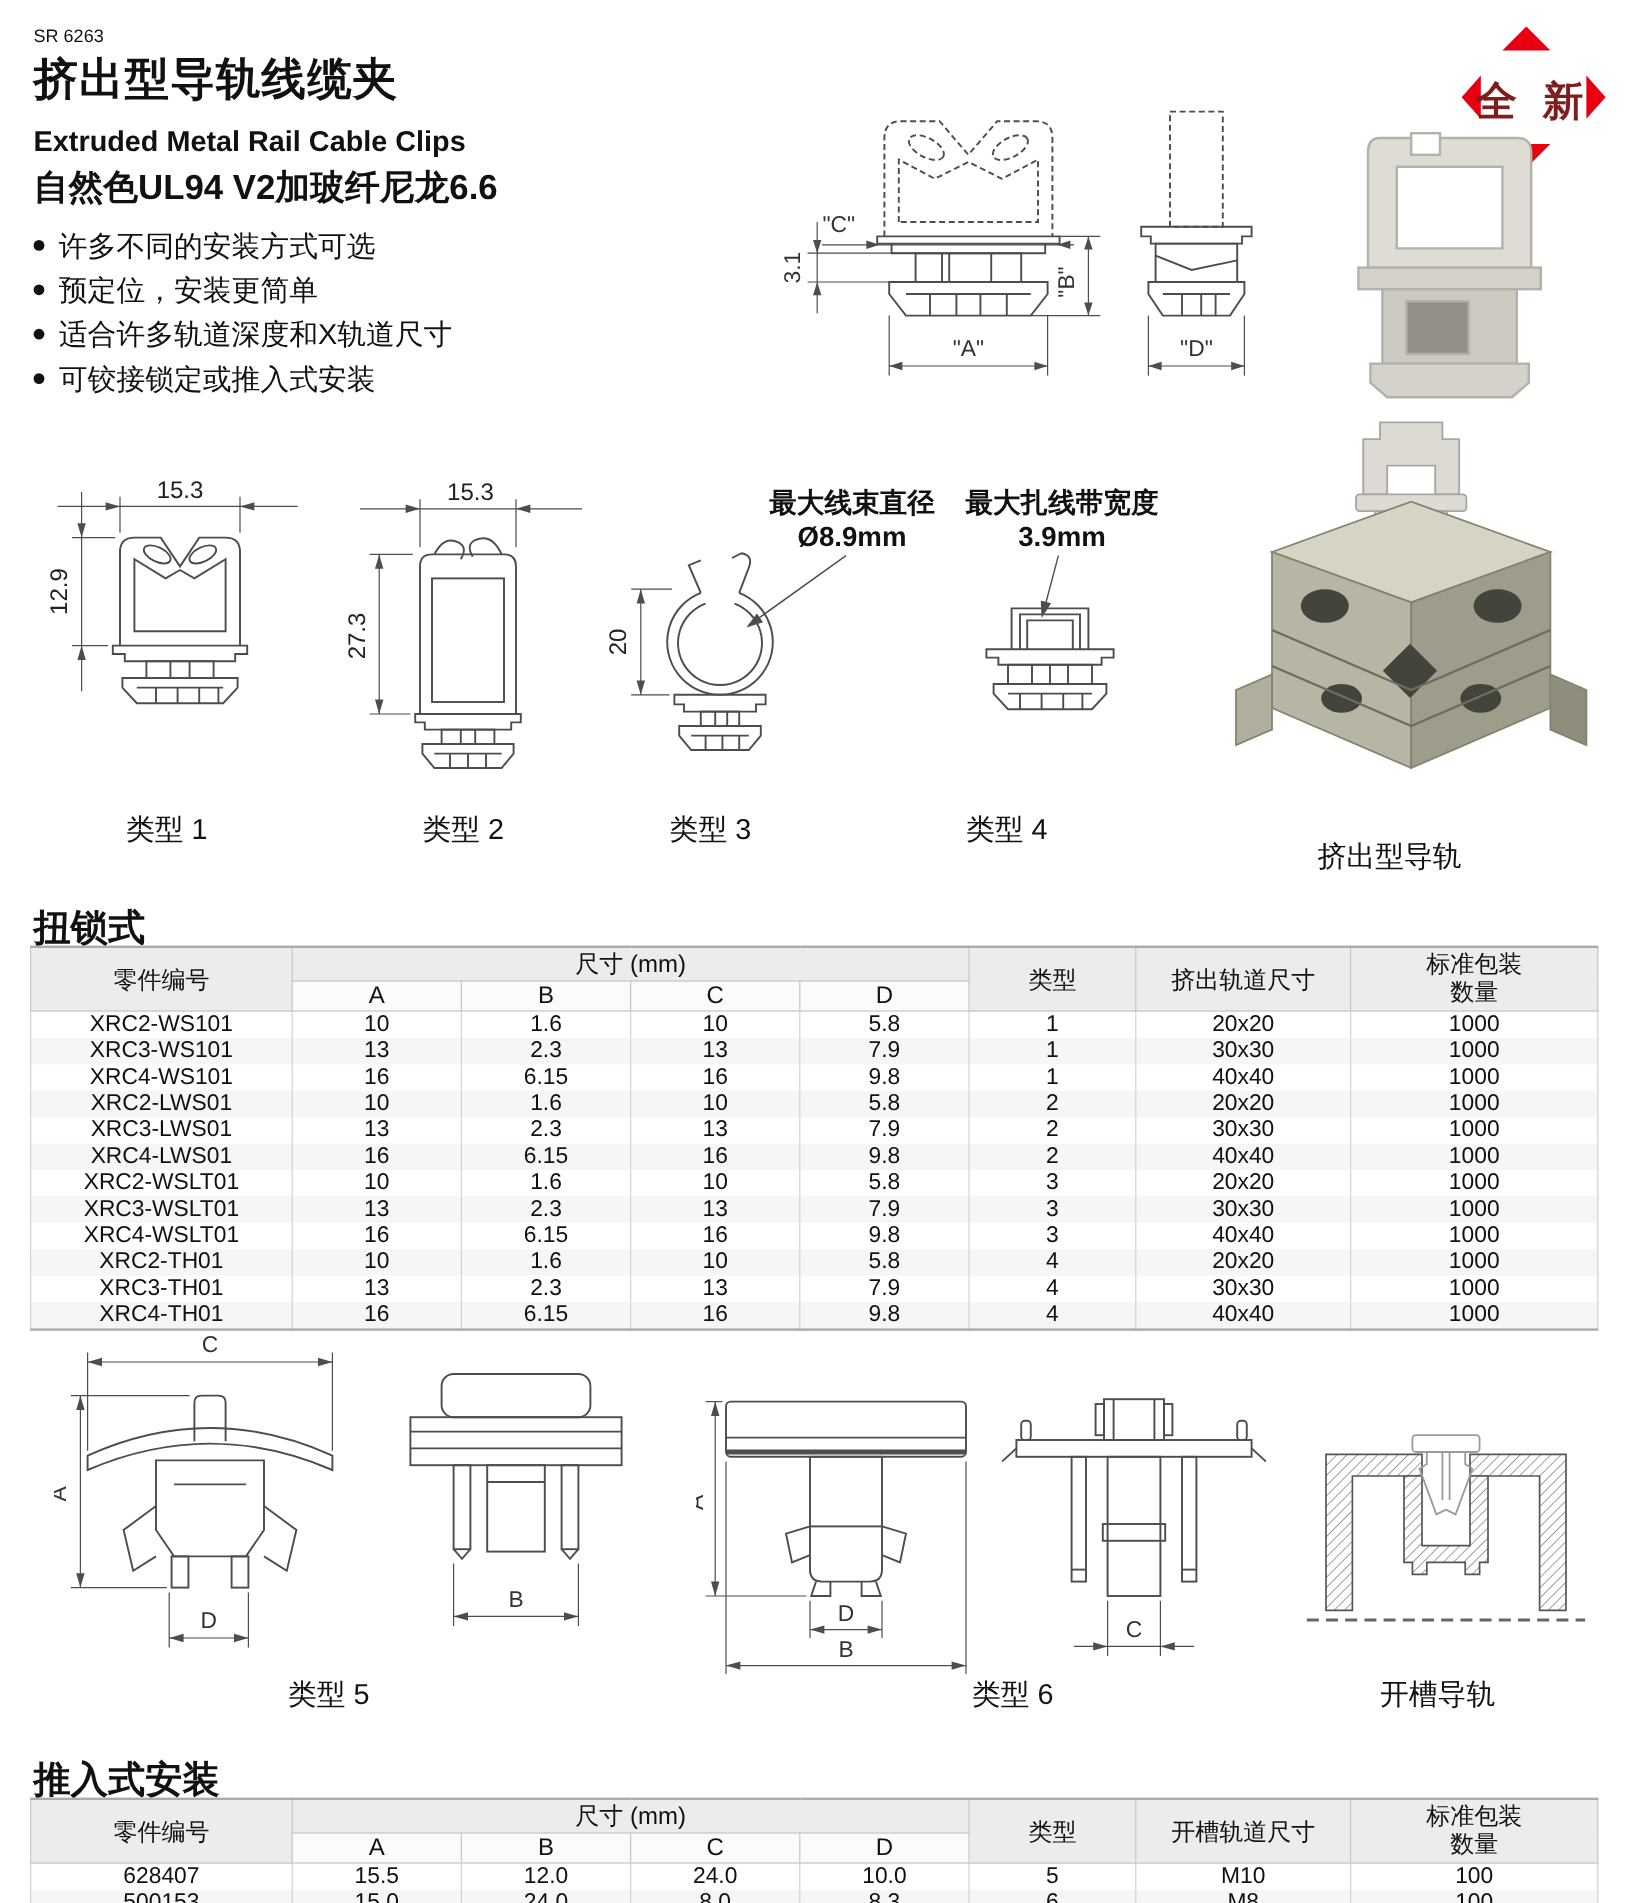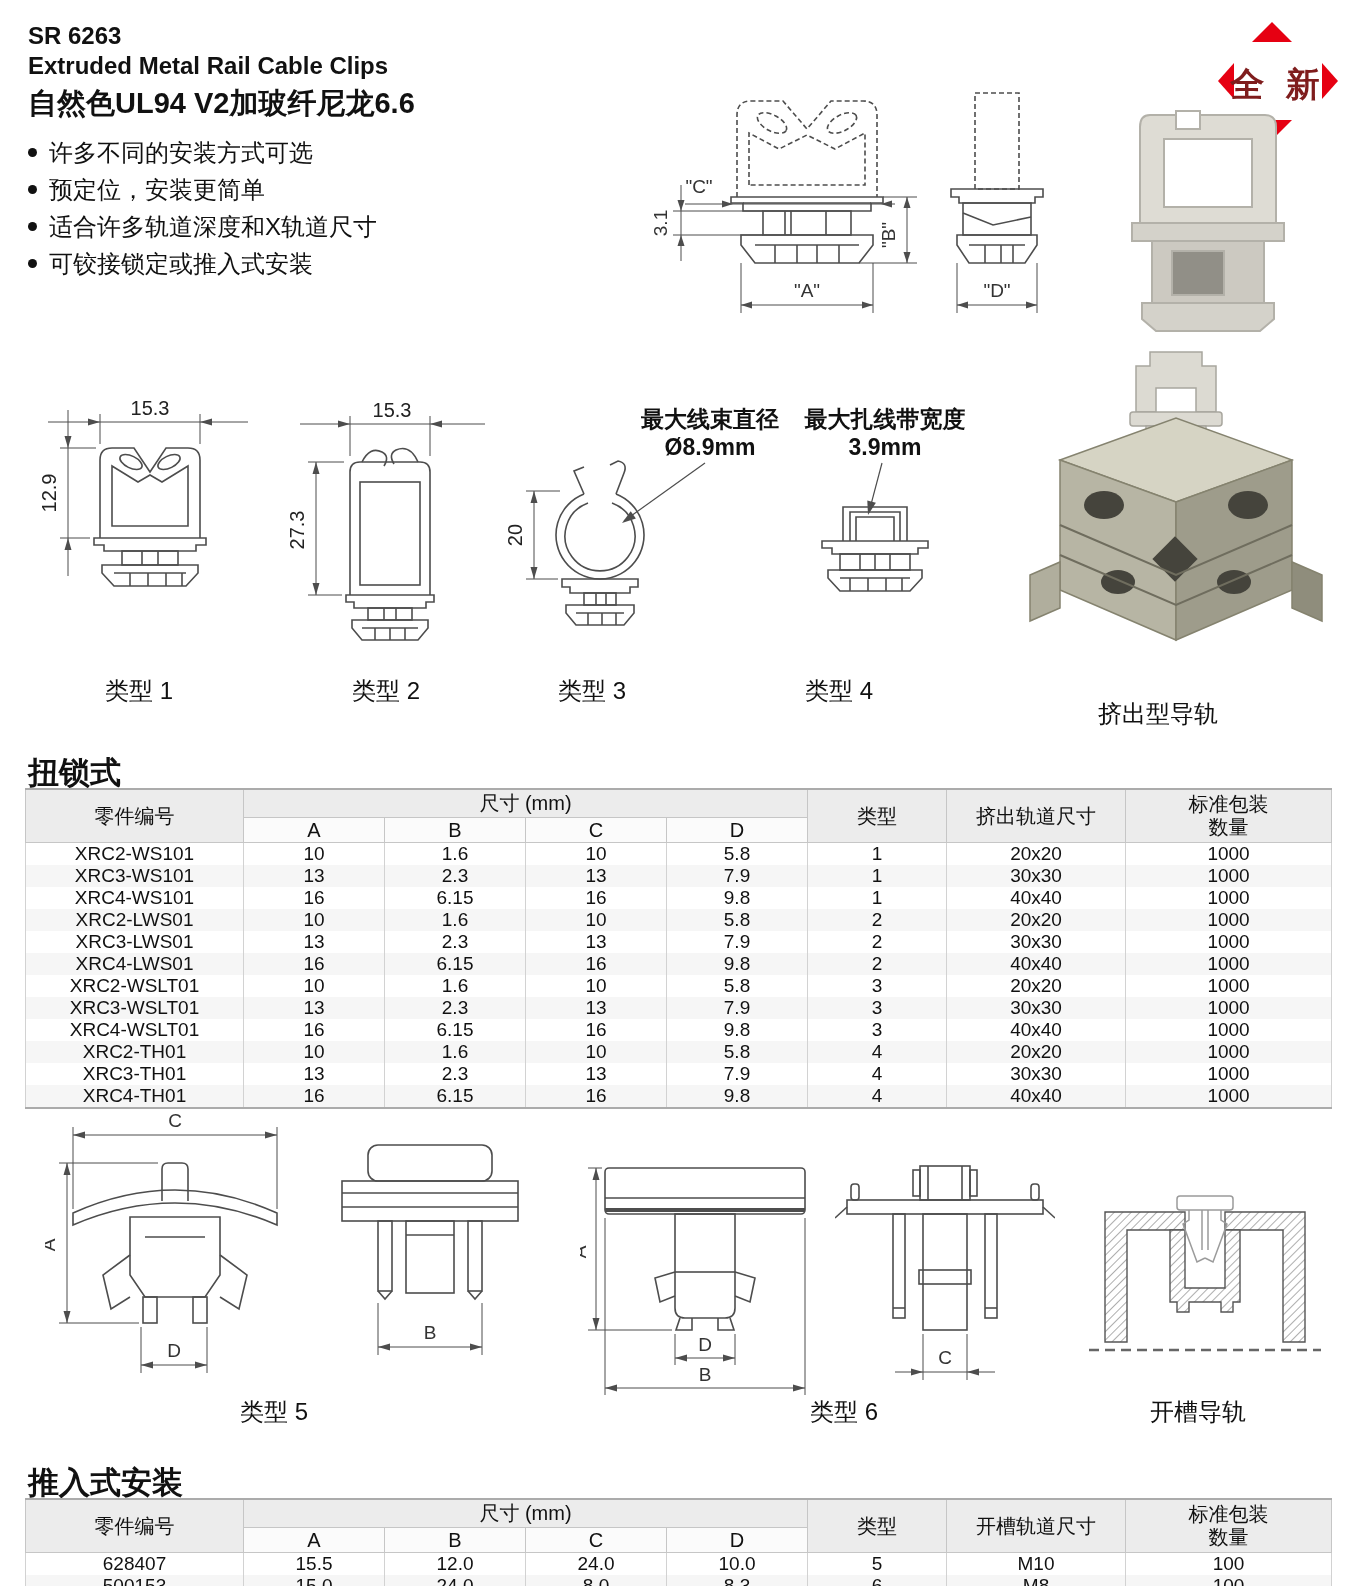--- a/index.html
+++ b/index.html
@@ -1,23 +1,23 @@
 <!DOCTYPE html>
 <html><head>
 <meta charset="utf-8">
 <style>
   html,body{margin:0;padding:0}
   body{width:1356px;height:1586px;position:relative;background:#fff;overflow:hidden;
        font-family:"Liberation Sans",sans-serif;color:#111}
   .abs{position:absolute}
   
   .hdr{left:28px;top:22px;width:620px}
-  .series{font-size:24px;font-weight:bold}
+  .series{font-size:15px;font-weight:normal}
   .title-zh{font-size:37px;font-weight:bold;margin-top:2px;letter-spacing:1px}
-  .title-en{font-size:24px;font-weight:bold;margin-top:2px}
+  .title-en{font-size:24px;font-weight:bold;margin-top:14px}
   .subtitle{font-size:29px;font-weight:bold;margin-top:4px}
   .bullets{margin:10px 0 0 0;padding:0;list-style:none;font-size:24px;line-height:37px;font-weight:400}
   .bullets li::before{content:"";display:inline-block;width:9px;height:9px;border-radius:50%;
        background:#111;margin-right:12px;vertical-align:4px}
   
   .badge{left:1218px;top:22px;width:120px;height:118px}
   .tri{position:absolute;width:0;height:0}
   .tri-up{left:34px;top:0;border-left:20px solid transparent;border-right:20px solid transparent;border-bottom:20px solid #e60012}
   .tri-down{left:34px;bottom:0;border-left:20px solid transparent;border-right:20px solid transparent;border-top:20px solid #e60012}
   .tri-left{left:0;top:41px;border-top:18px solid transparent;border-bottom:18px solid transparent;border-right:16px solid #e60012}
@@ -41,20 +41,21 @@
   .tbl th{text-align:center}
   .tbl tbody tr:nth-child(even) td{background:#f6f6f6}
   .tbl thead{border-bottom:1px solid #b0b0b0}
   .packhdr div{line-height:23px}
 </style>
 </head>
 <body>
 
 <div class="abs hdr">
   <div class="series">SR 6263</div>
+  <div class="title-zh">挤出型导轨线缆夹</div>
   <div class="title-en">Extruded Metal Rail Cable Clips</div>
   <div class="subtitle">自然色UL94 V2加玻纤尼龙6.6</div>
   <ul class="bullets">
     <li>许多不同的安装方式可选</li>
     <li>预定位，安装更简单</li>
     <li>适合许多轨道深度和X轨道尺寸</li>
     <li>可铰接锁定或推入式安装</li>
   </ul>
 </div>
 

